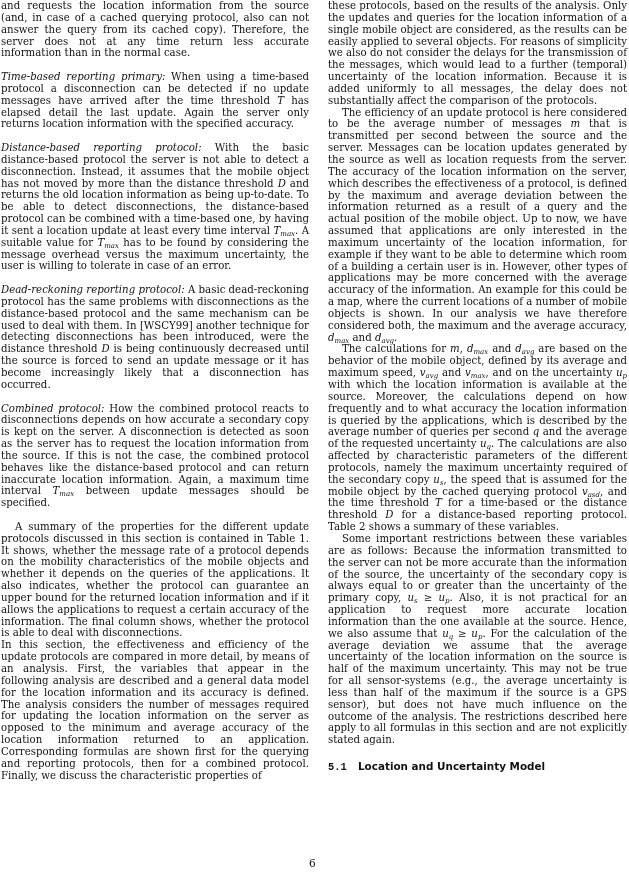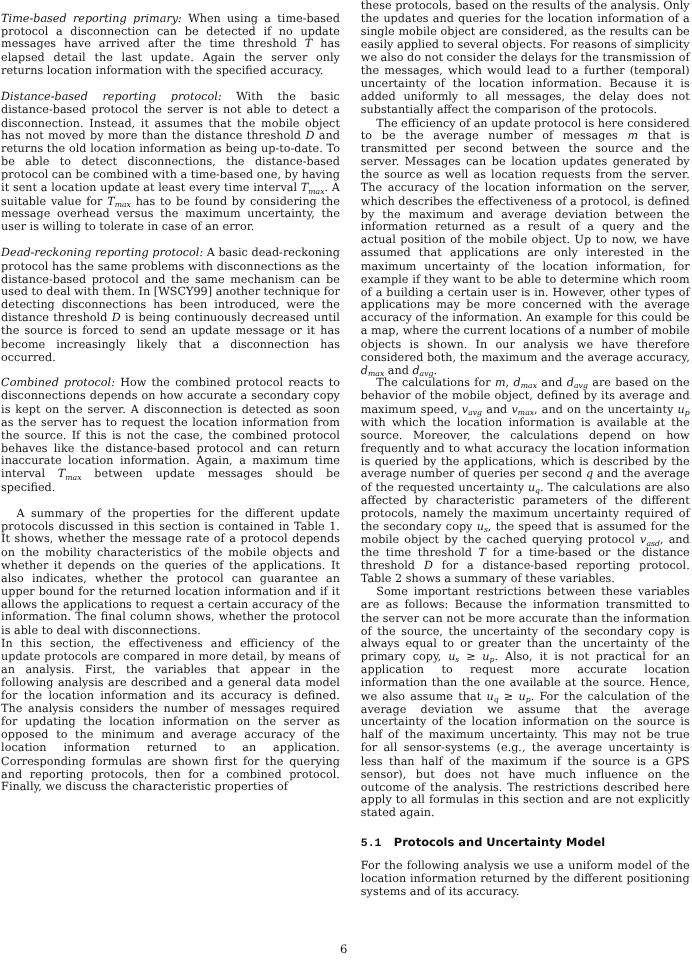--- a/index.html
+++ b/index.html
@@ -15,20 +15,21 @@
   sub { font-size: 7px; line-height: 0; vertical-align: -2px; font-style: italic; }
   h2, h3 { font-family: "DejaVu Sans", "Liberation Sans", sans-serif; font-weight: bold; font-size: 10.4px; margin: 0; line-height: 13px; }
   .h-num { display: inline-block; width: 22px; }
   .h-num-sub { display: inline-block; width: 30px; font-family: Liberation Mono, monospace; }
   .page-number { position: absolute; top: 857px; left: 309px; font-family: "DejaVu Serif", "Liberation Serif", serif; font-size: 10.5px; }
 </style>
 </head>
 <body>
 
 <div class="col col-left">
+  <p>and requests the location information from the source (and, in case of a cached querying protocol, also can not answer the query from its cached copy). Therefore, the server does not at any time return less accurate information than in the normal case.</p>
 
   <p class="gap"><span class="runin">Time-based reporting primary:</span><span> When using a time-based protocol a disconnection can be detected if no update messages have arrived after the time threshold </span><span class="math">T</span><span> has elapsed detail the last update. Again the server only returns location information with the specified accuracy.</span></p>
 
   <p class="gap"><span class="runin">Distance-based reporting protocol:</span><span> With the basic distance-based protocol the server is not able to detect a disconnection. Instead, it assumes that the mobile object has not moved by more than the distance threshold </span><span class="math">D</span><span> and returns the old location information as being up-to-date. To be able to detect disconnections, the distance-based protocol can be combined with a time-based one, by having it sent a location update at least every time interval </span><span class="math">T</span><sub>max</sub><span>. A suitable value for </span><span class="math">T</span><sub>max</sub><span> has to be found by considering the message overhead versus the maximum uncertainty, the user is willing to tolerate in case of an error.</span></p>
 
   <p class="gap"><span class="runin">Dead-reckoning reporting protocol:</span><span> A basic dead-reckoning protocol has the same problems with disconnections as the distance-based protocol and the same mechanism can be used to deal with them. In [WSCY99] another technique for detecting disconnections has been introduced, were the distance threshold </span><span class="math">D</span><span> is being continuously decreased until the source is forced to send an update message or it has become increasingly likely that a disconnection has occurred.</span></p>
 
   <p class="gap"><span class="runin">Combined protocol:</span><span> How the combined protocol reacts to disconnections depends on how accurate a secondary copy is kept on the server. A disconnection is detected as soon as the server has to request the location information from the source. If this is not the case, the combined protocol behaves like the distance-based protocol and can return inaccurate location information. Again, a maximum time interval </span><span class="math">T</span><sub>max</sub><span> between update messages should be specified.</span></p>
 
   <p class="gap indent">A summary of the properties for the different update protocols discussed in this section is contained in Table 1. It shows, whether the message rate of a protocol depends on the mobility characteristics of the mobile objects and whether it depends on the queries of the applications. It also indicates, whether the protocol can guarantee an upper bound for the returned location information and if it allows the applications to request a certain accuracy of the information. The final column shows, whether the protocol is able to deal with disconnections.</p>
@@ -39,18 +40,17 @@
 
 <div class="col col-right">
   <p>these protocols, based on the results of the analysis. Only the updates and queries for the location information of a single mobile object are considered, as the results can be easily applied to several objects. For reasons of simplicity we also do not consider the delays for the transmission of the messages, which would lead to a further (temporal) uncertainty of the location information. Because it is added uniformly to all messages, the delay does not substantially affect the comparison of the protocols.</p>
 
   <p class="indent"><span>The efficiency of an update protocol is here considered to be the average number of messages </span><span class="math">m</span><span> that is transmitted per second between the source and the server. Messages can be location updates generated by the source as well as location requests from the server. The accuracy of the location information on the server, which describes the effectiveness of a protocol, is defined by the maximum and average deviation between the information returned as a result of a query and the actual position of the mobile object. Up to now, we have assumed that applications are only interested in the maximum uncertainty of the location information, for example if they want to be able to determine which room of a building a certain user is in. However, other types of applications may be more concerned with the average accuracy of the information. An example for this could be a map, where the current locations of a number of mobile objects is shown. In our analysis we have therefore considered both, the maximum and the average accuracy, </span><span class="math">d</span><sub>max</sub><span> and </span><span class="math">d</span><sub>avg</sub><span>.</span></p>
 
   <p class="indent"><span>The calculations for </span><span class="math">m</span><span>, </span><span class="math">d</span><sub>max</sub><span> and </span><span class="math">d</span><sub>avg</sub><span> are based on the behavior of the mobile object, defined by its average and maximum speed, </span><span class="math">v</span><sub>avg</sub><span> and </span><span class="math">v</span><sub>max</sub><span>, and on the uncertainty </span><span class="math">u</span><sub>p</sub><span> with which the location information is available at the source. Moreover, the calculations depend on how frequently and to what accuracy the location information is queried by the applications, which is described by the average number of queries per second </span><span class="math">q</span><span> and the average of the requested uncertainty </span><span class="math">u</span><sub>q</sub><span>. The calculations are also affected by characteristic parameters of the different protocols, namely the maximum uncertainty required of the secondary copy </span><span class="math">u</span><sub>s</sub><span>, the speed that is assumed for the mobile object by the cached querying protocol </span><span class="math">v</span><sub>asd</sub><span>, and the time threshold </span><span class="math">T</span><span> for a time-based or the distance threshold </span><span class="math">D</span><span> for a distance-based reporting protocol. Table 2 shows a summary of these variables.</span></p>
 
   <p class="indent"><span>Some important restrictions between these variables are as follows: Because the information transmitted to the server can not be more accurate than the information of the source, the uncertainty of the secondary copy is always equal to or greater than the uncertainty of the primary copy, </span><span class="math">u</span><sub>s</sub><span> ≥ </span><span class="math">u</span><sub>p</sub><span>. Also, it is not practical for an application to request more accurate location information than the one available at the source. Hence, we also assume that </span><span class="math">u</span><sub>q</sub><span> ≥ </span><span class="math">u</span><sub>p</sub><span>. For the calculation of the average deviation we assume that the average uncertainty of the location information on the source is half of the maximum uncertainty. This may not be true for all sensor-systems (e.g., the average uncertainty is less than half of the maximum if the source is a GPS sensor), but does not have much influence on the outcome of the analysis. The restrictions described here apply to all formulas in this section and are not explicitly stated again.</span></p>
 
-  <h3 style="margin-top:14px;margin-bottom:8px;"><span class="h-num-sub">5.1</span><span>Protocols and Uncertainty Model</span></h3>
+  <h3 style="margin-top:14px;margin-bottom:8px;"><span class="h-num-sub">5.1</span><span>Location and Uncertainty Model</span></h3>
 
-  <p>For the following analysis we use a uniform model of the location information returned by the different positioning systems and of its accuracy.</p>
 </div>
 
 <div class="page-number">6</div>
 
 </body></html>

